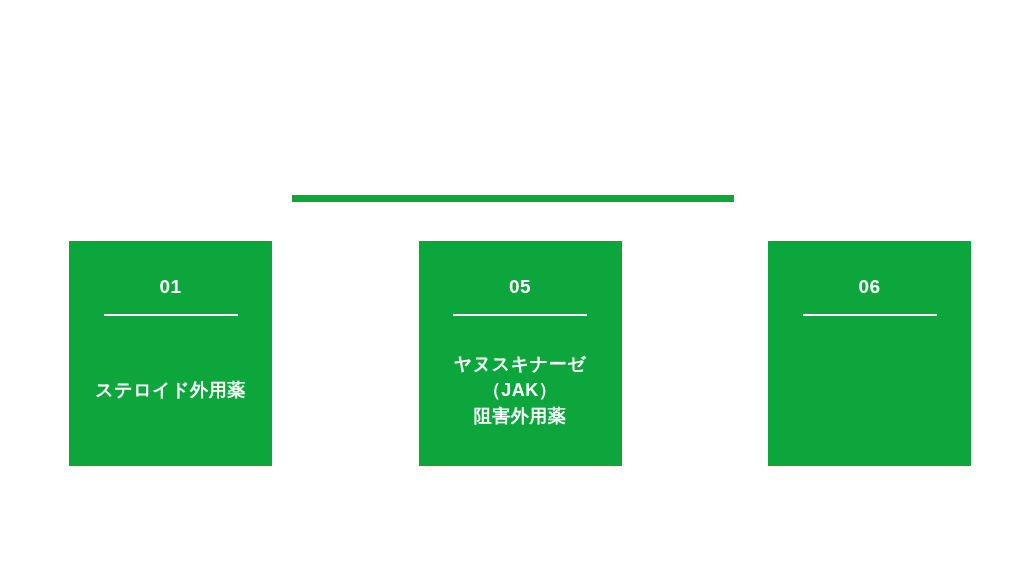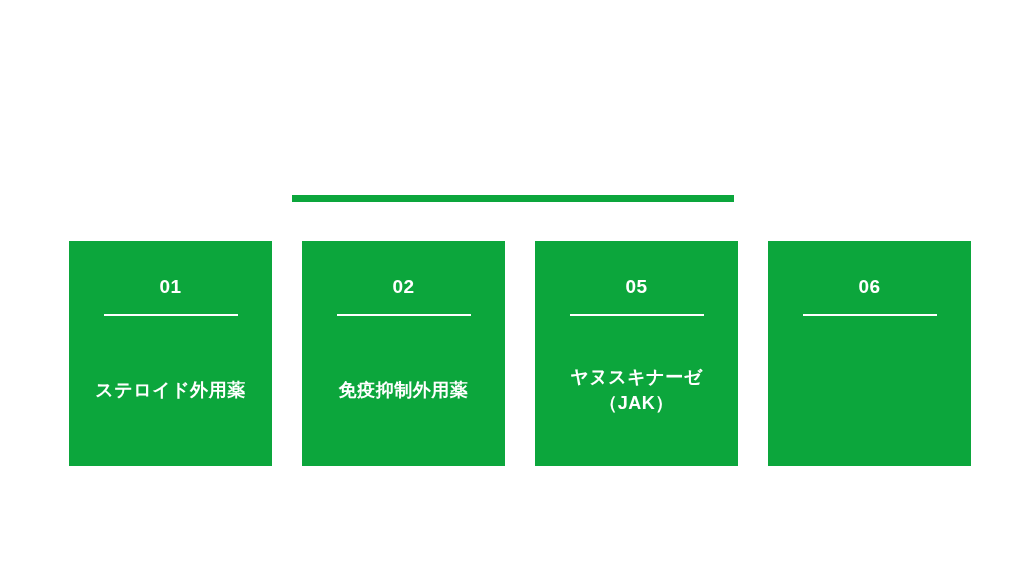--- a/index.html
+++ b/index.html
@@ -124,34 +124,28 @@
   <div class="cards">
 
     <div class="card">
       <div class="card-number">01</div>
       <div class="card-divider"></div>
       <div class="card-body">
         <div class="card-line">ステロイド外用薬</div>
       </div>
     </div>
 
-    <div class="card">
-      <div class="card-number">02</div>
-      <div class="card-divider"></div>
-      <div class="card-body">
-        <div class="card-line">免疫抑制外用薬</div>
-      </div>
-    </div>
 
     <div class="card">
       <div class="card-number">05</div>
       <div class="card-divider"></div>
       <div class="card-body">
         <div class="card-line">ヤヌスキナーゼ</div>
         <div class="card-line">（JAK）</div>
+        <div class="card-line">阻害外用薬</div>
       </div>
     </div>
 
     <div class="card">
       <div class="card-number">06</div>
       <div class="card-divider"></div>
     </div>
 
   </div>
 </div>

